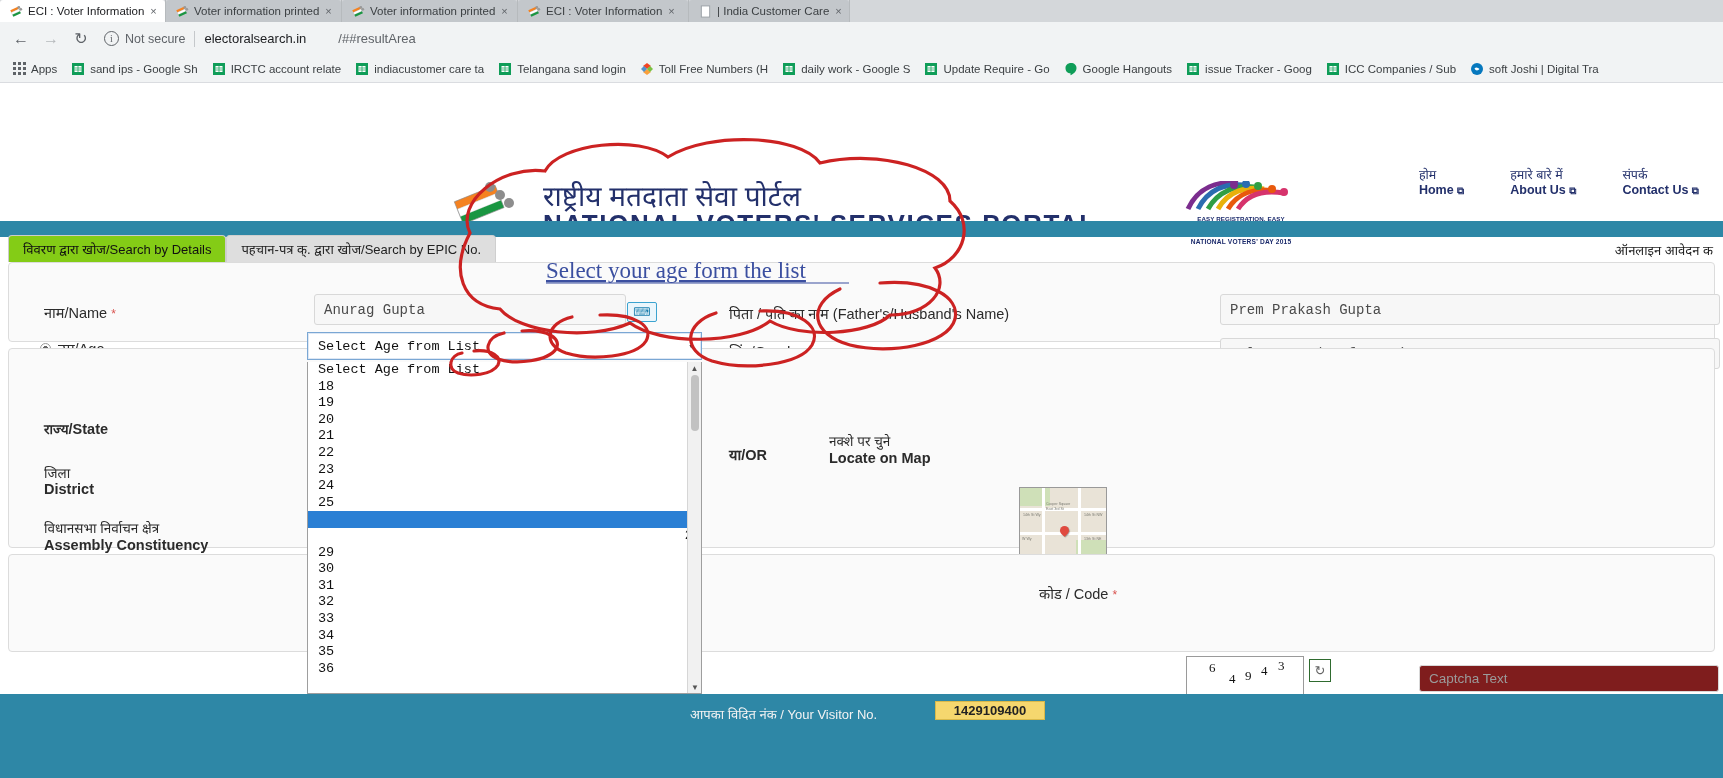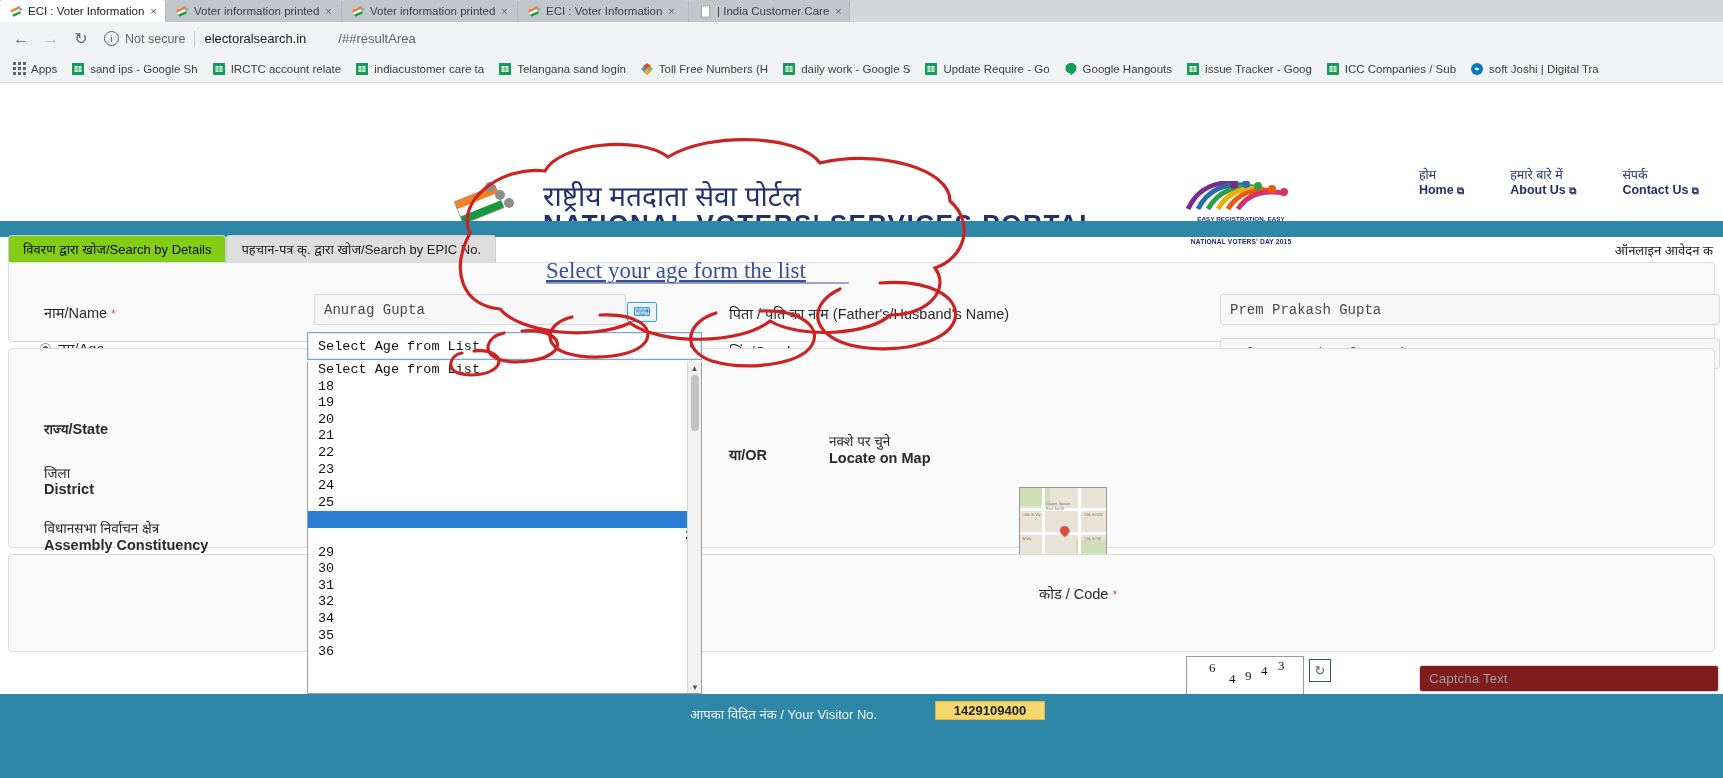--- a/index.html
+++ b/index.html
@@ -587,20 +587,21 @@
         <div class="dd-item" style="height: 16.6px; line-height: 16.6px;">22</div>
         <div class="dd-item" style="height: 16.6px; line-height: 16.6px;">23</div>
         <div class="dd-item" style="height: 16.6px; line-height: 16.6px;">24</div>
         <div class="dd-item" style="height: 16.6px; line-height: 16.6px;">25</div>
         <div class="dd-item sel" style="height: 16.6px; line-height: 16.6px;"></div>
         <div class="dd-item" style="height: 16.6px; line-height: 16.6px; text-align: right;">28</div>
         <div class="dd-item" style="height: 16.6px; line-height: 16.6px;">29</div>
         <div class="dd-item" style="height: 16.6px; line-height: 16.6px;">30</div>
         <div class="dd-item" style="height: 16.6px; line-height: 16.6px;">31</div>
         <div class="dd-item" style="height: 16.6px; line-height: 16.6px;">32</div>
+        <div class="dd-item" style="height: 16.6px; line-height: 16.6px;">33</div>
         <div class="dd-item" style="height: 16.6px; line-height: 16.6px;">34</div>
         <div class="dd-item" style="height: 16.6px; line-height: 16.6px;">35</div>
         <div class="dd-item" style="height: 16.6px; line-height: 16.6px;">36</div>
       </div>
     <div class="dd-scroll">
       <div class="arrow">▲</div>
       <div class="dd-thumb"></div>
       <div class="arrow" style="position:absolute;bottom:0;left:0;width:14px;">▼</div>
     </div>
   </div>

